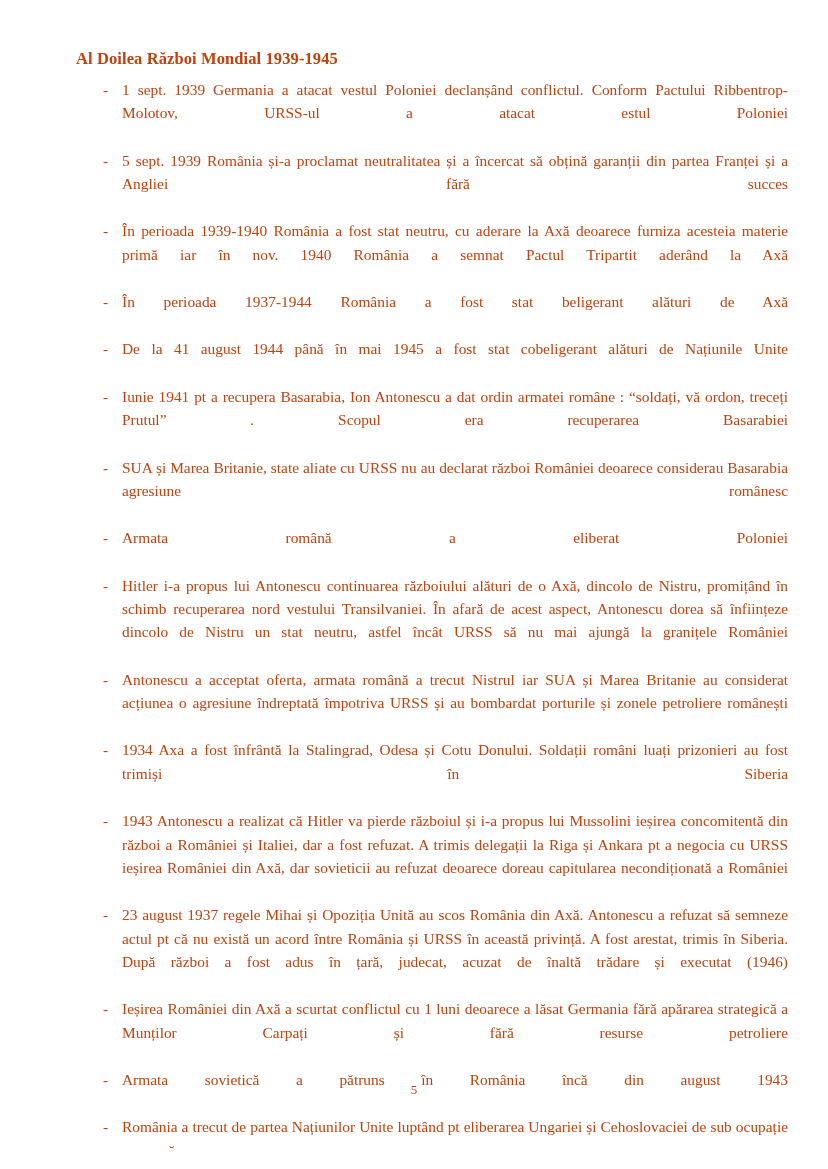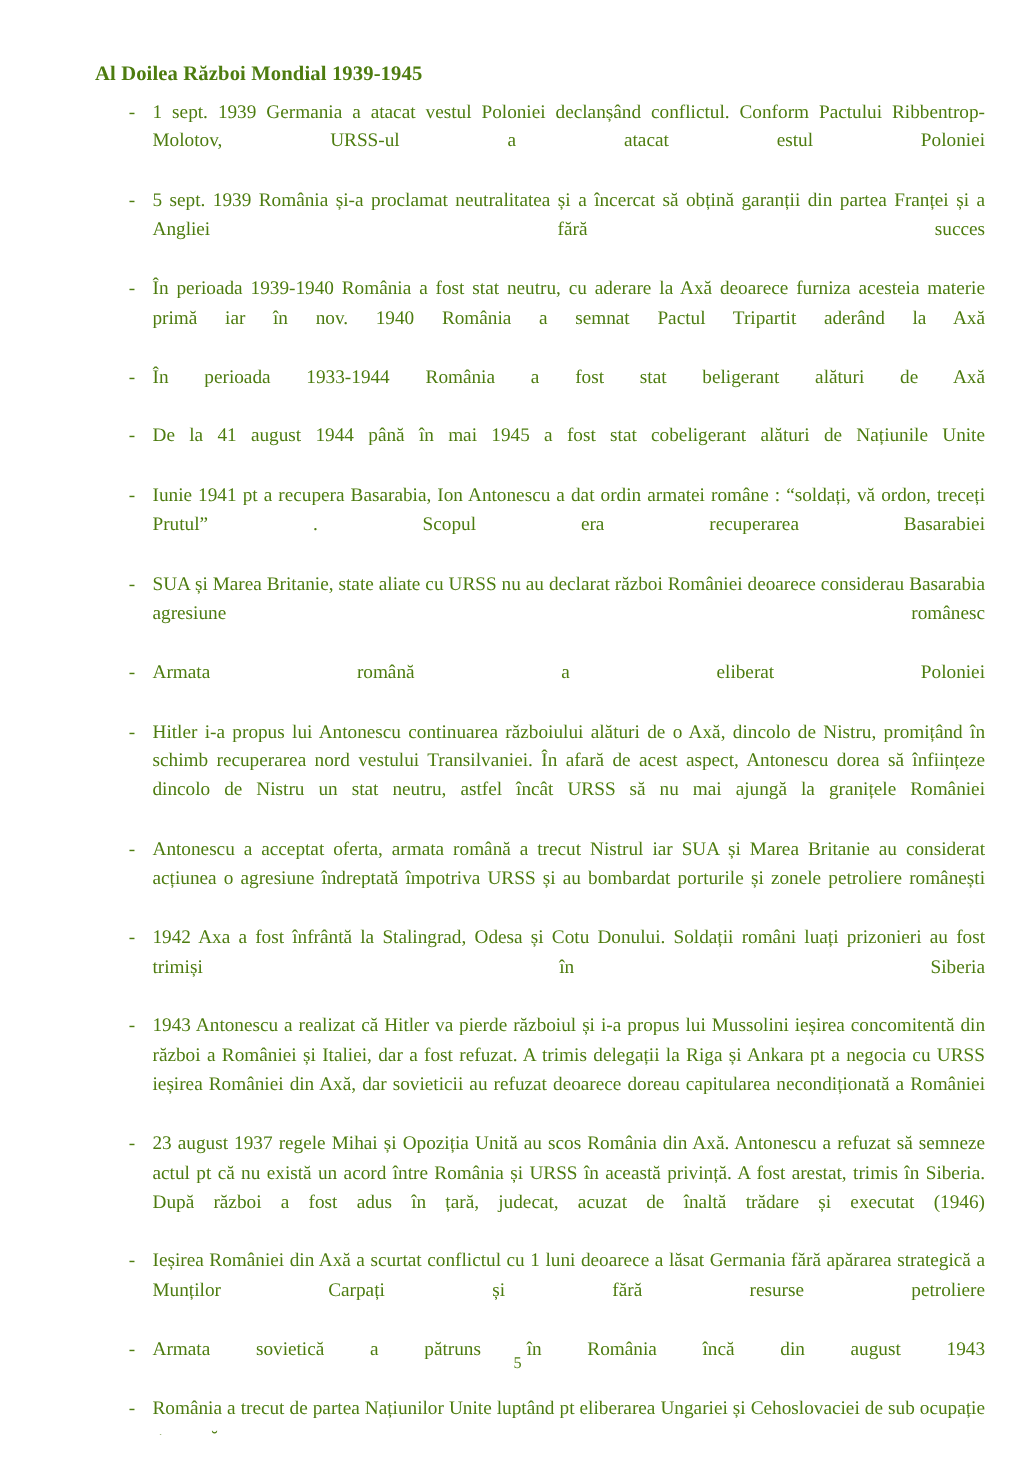--- a/index.html
+++ b/index.html
@@ -9,21 +9,21 @@
     background: #ffffff;
   }
   .page {
     position: relative;
     width: 828px;
     height: 1148px;
     background: #ffffff;
     box-sizing: border-box;
     overflow: hidden;
     font-family: "Liberation Serif", "DejaVu Serif", serif;
-    color: #4d7c0f;
+    color: #c2410c;
   }
   .doc-title {
     position: absolute;
     left: 76px;
     top: 38px;
     font-size: 16.5px;
     font-weight: bold;
     line-height: 1.25;
     letter-spacing: 0.1px;
     white-space: nowrap;
@@ -91,21 +91,21 @@
       <li class="bullet-item">
         <span class="dash">-</span>
         <span class="body">5 sept. 1939 România și-a proclamat neutralitatea și a încercat să obțină garanții din partea Franței și a Angliei fără succes</span>
       </li>
       <li class="bullet-item">
         <span class="dash">-</span>
         <span class="body">În perioada 1939-1940 România a fost stat neutru, cu aderare la Axă deoarece furniza acesteia materie primă iar în nov. 1940 România a semnat  Pactul Tripartit aderând la  Axă</span>
       </li>
       <li class="bullet-item">
         <span class="dash">-</span>
-        <span class="body">În perioada 1933-1944 România a fost stat beligerant alături de Axă</span>
+        <span class="body">În perioada 1937-1944 România a fost stat beligerant alături de Axă</span>
       </li>
       <li class="bullet-item">
         <span class="dash">-</span>
         <span class="body">De la 41 august 1944 până în mai 1945 a fost stat cobeligerant alături de Națiunile Unite</span>
       </li>
       <li class="bullet-item">
         <span class="dash">-</span>
         <span class="body">Iunie 1941 pt a recupera Basarabia, Ion Antonescu a dat ordin armatei române : “soldați, vă ordon, treceți Prutul” . Scopul era recuperarea Basarabiei</span>
       </li>
       <li class="bullet-item">
@@ -119,21 +119,21 @@
       <li class="bullet-item">
         <span class="dash">-</span>
         <span class="body">Hitler i-a propus lui Antonescu continuarea războiului alături de o Axă, dincolo de Nistru, promițând în schimb recuperarea nord vestului Transilvaniei. În afară de acest aspect, Antonescu dorea să înființeze dincolo de Nistru un stat neutru, astfel încât URSS să nu mai ajungă la granițele României</span>
       </li>
       <li class="bullet-item">
         <span class="dash">-</span>
         <span class="body">Antonescu a acceptat oferta, armata română a trecut Nistrul iar SUA și Marea Britanie au considerat acțiunea o agresiune îndreptată împotriva URSS și au bombardat porturile și zonele petroliere românești</span>
       </li>
       <li class="bullet-item">
         <span class="dash">-</span>
-        <span class="body">1942 Axa a fost înfrântă la Stalingrad, Odesa și Cotu Donului. Soldații români luați prizonieri au fost trimiși în Siberia</span>
+        <span class="body">1934 Axa a fost înfrântă la Stalingrad, Odesa și Cotu Donului. Soldații români luați prizonieri au fost trimiși în Siberia</span>
       </li>
       <li class="bullet-item">
         <span class="dash">-</span>
         <span class="body">1943 Antonescu a realizat că Hitler va pierde războiul și i-a propus lui Mussolini ieșirea concomitentă din război a României și Italiei, dar a fost refuzat. A trimis delegații la Riga și Ankara pt a negocia cu URSS ieșirea României din Axă, dar sovieticii au refuzat deoarece doreau capitularea necondiționată a României</span>
       </li>
       <li class="bullet-item">
         <span class="dash">-</span>
         <span class="body">23 august 1937 regele Mihai și Opoziția Unită au scos România din Axă. Antonescu a refuzat să semneze actul pt că nu există un acord între România și URSS în această privință. A fost arestat, trimis în Siberia. După război a fost adus în țară, judecat, acuzat de înaltă trădare și executat (1946)</span>
       </li>
       <li class="bullet-item">

